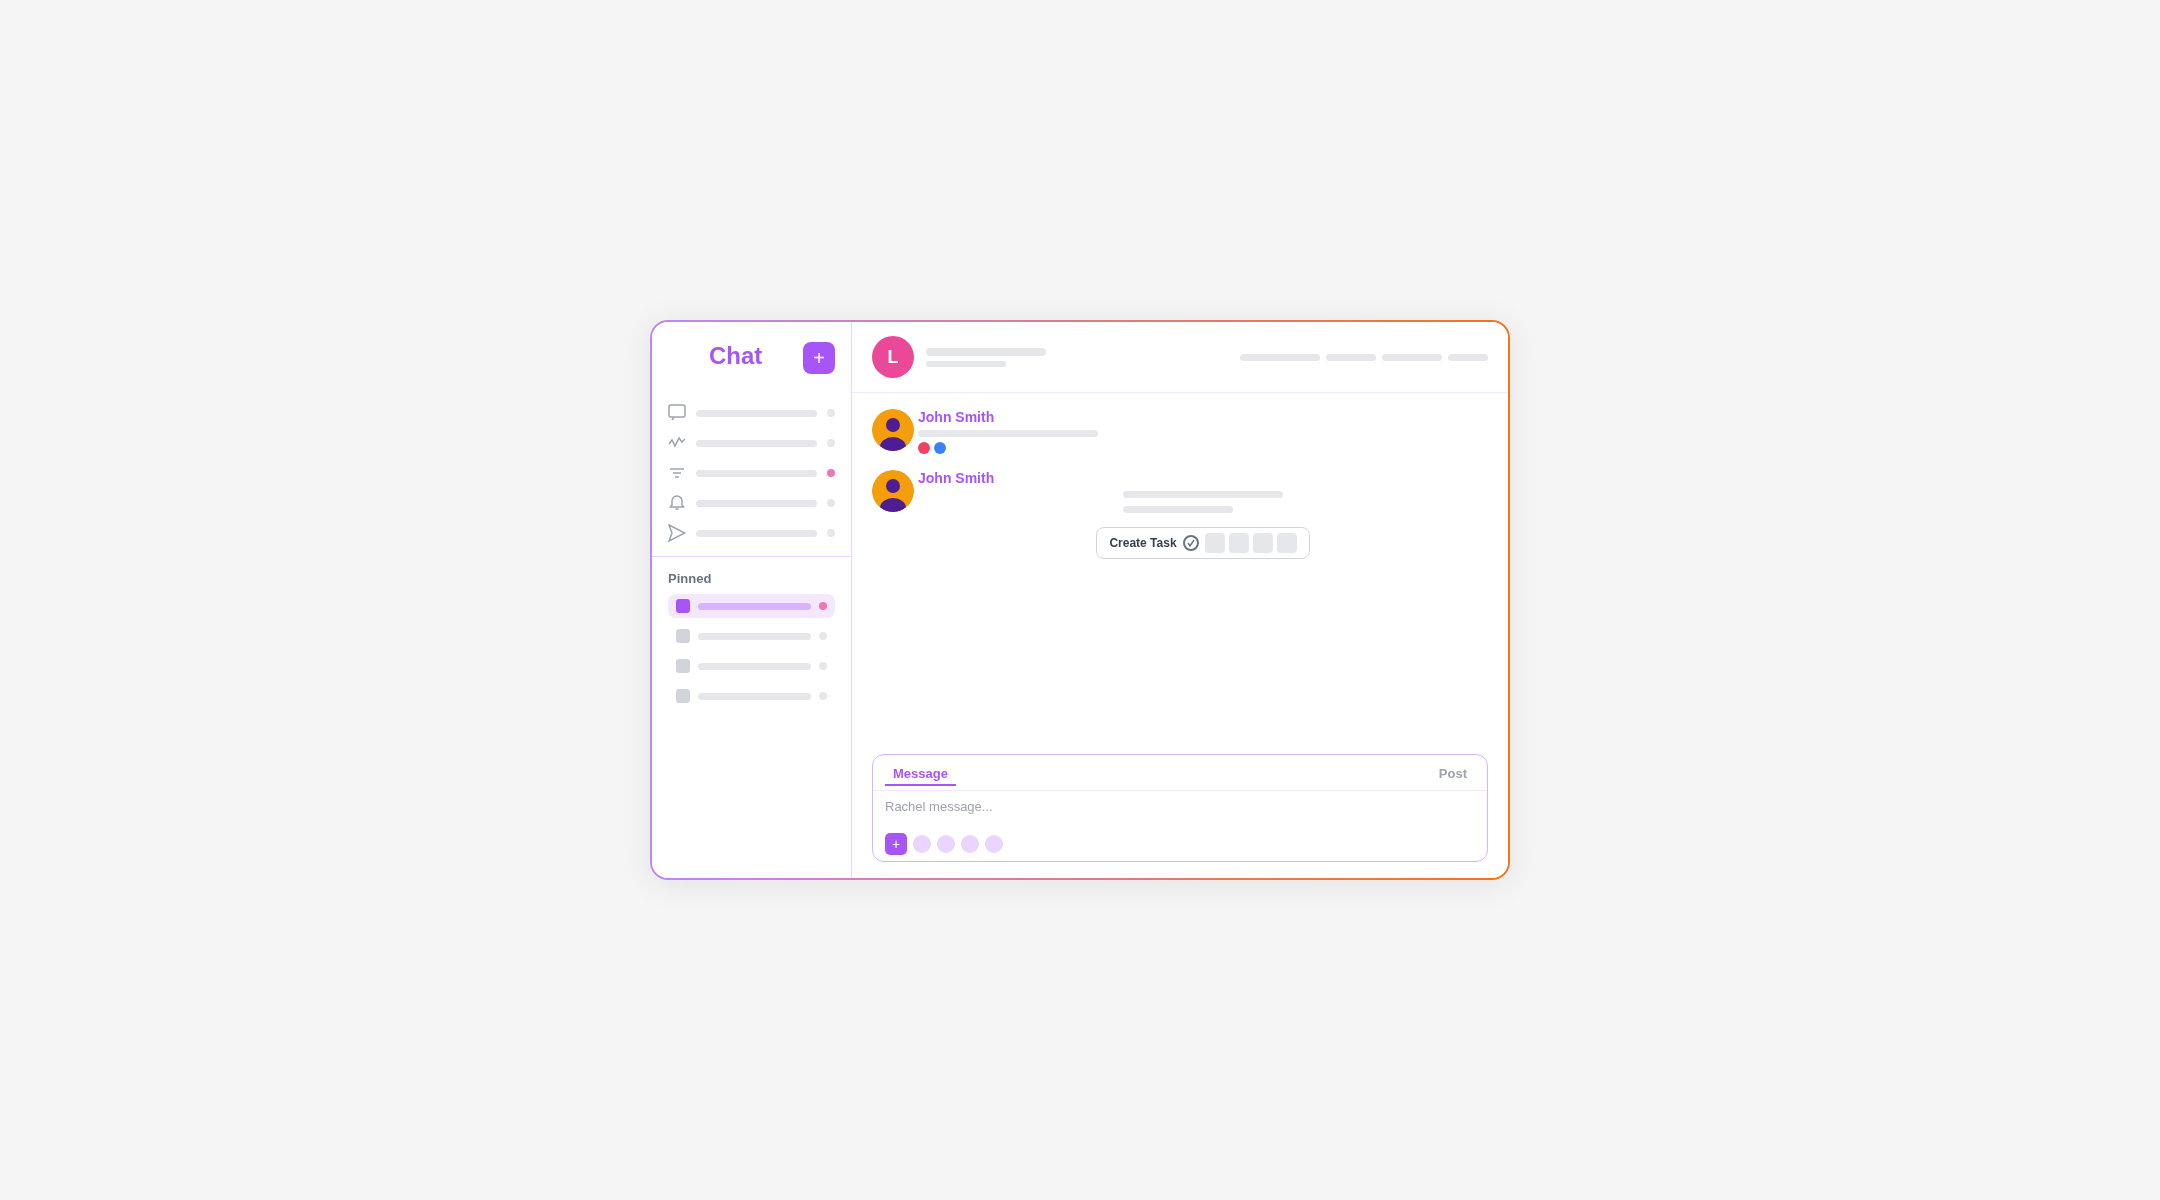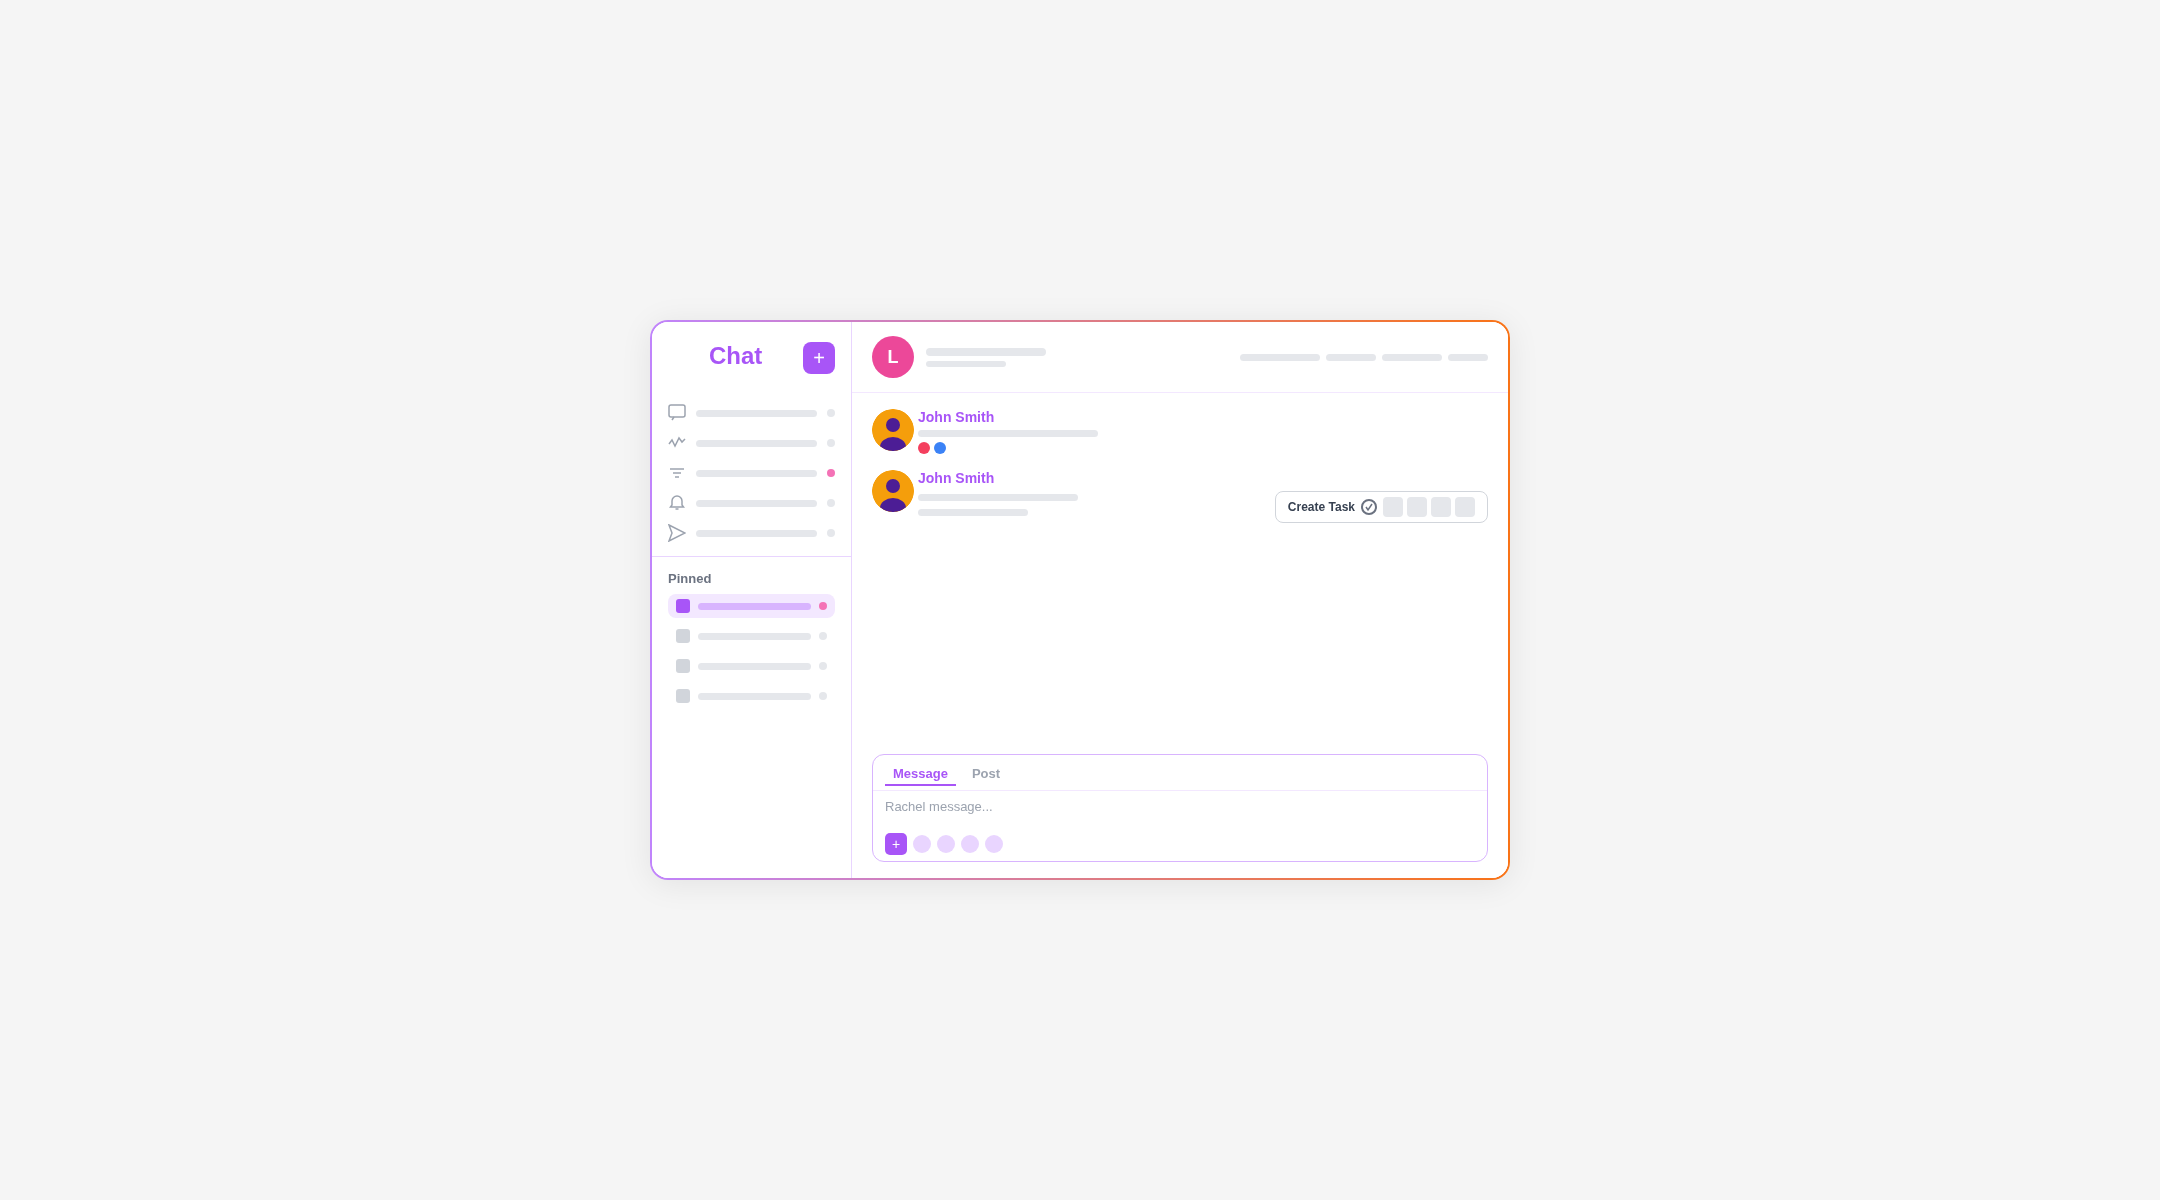--- a/index.html
+++ b/index.html
@@ -319,20 +319,21 @@
     .reaction.heart { background: #f43f5e; }
     .reaction.blue { background: #3b82f6; }
     .reaction.orange { background: #f97316; }
     .reaction.yellow { background: #eab308; }
 
     .msg-task-row {
       display: flex;
       align-items: center;
       gap: 10px;
       flex-wrap: wrap;
+      flex-direction: column;
     }
 
     .create-task-btn {
       display: flex;
       align-items: center;
       gap: 6px;
       border: 1.5px solid #d1d5db;
       border-radius: 8px;
       padding: 5px 12px;
       font-size: 12px;
@@ -374,20 +375,21 @@
       border: 1.5px solid #d8b4fe;
       border-radius: 12px;
       overflow: hidden;
     }
 
     .input-tabs {
       display: flex;
       gap: 0;
       padding: 8px 12px 4px 12px;
       border-bottom: 1px solid #f3e8ff;
+      justify-content: space-between;
     }
 
     .input-tab {
       font-size: 13px;
       font-weight: 600;
       padding: 3px 8px;
       cursor: pointer;
       color: #374151;
       border-bottom: 2px solid transparent;
     }

